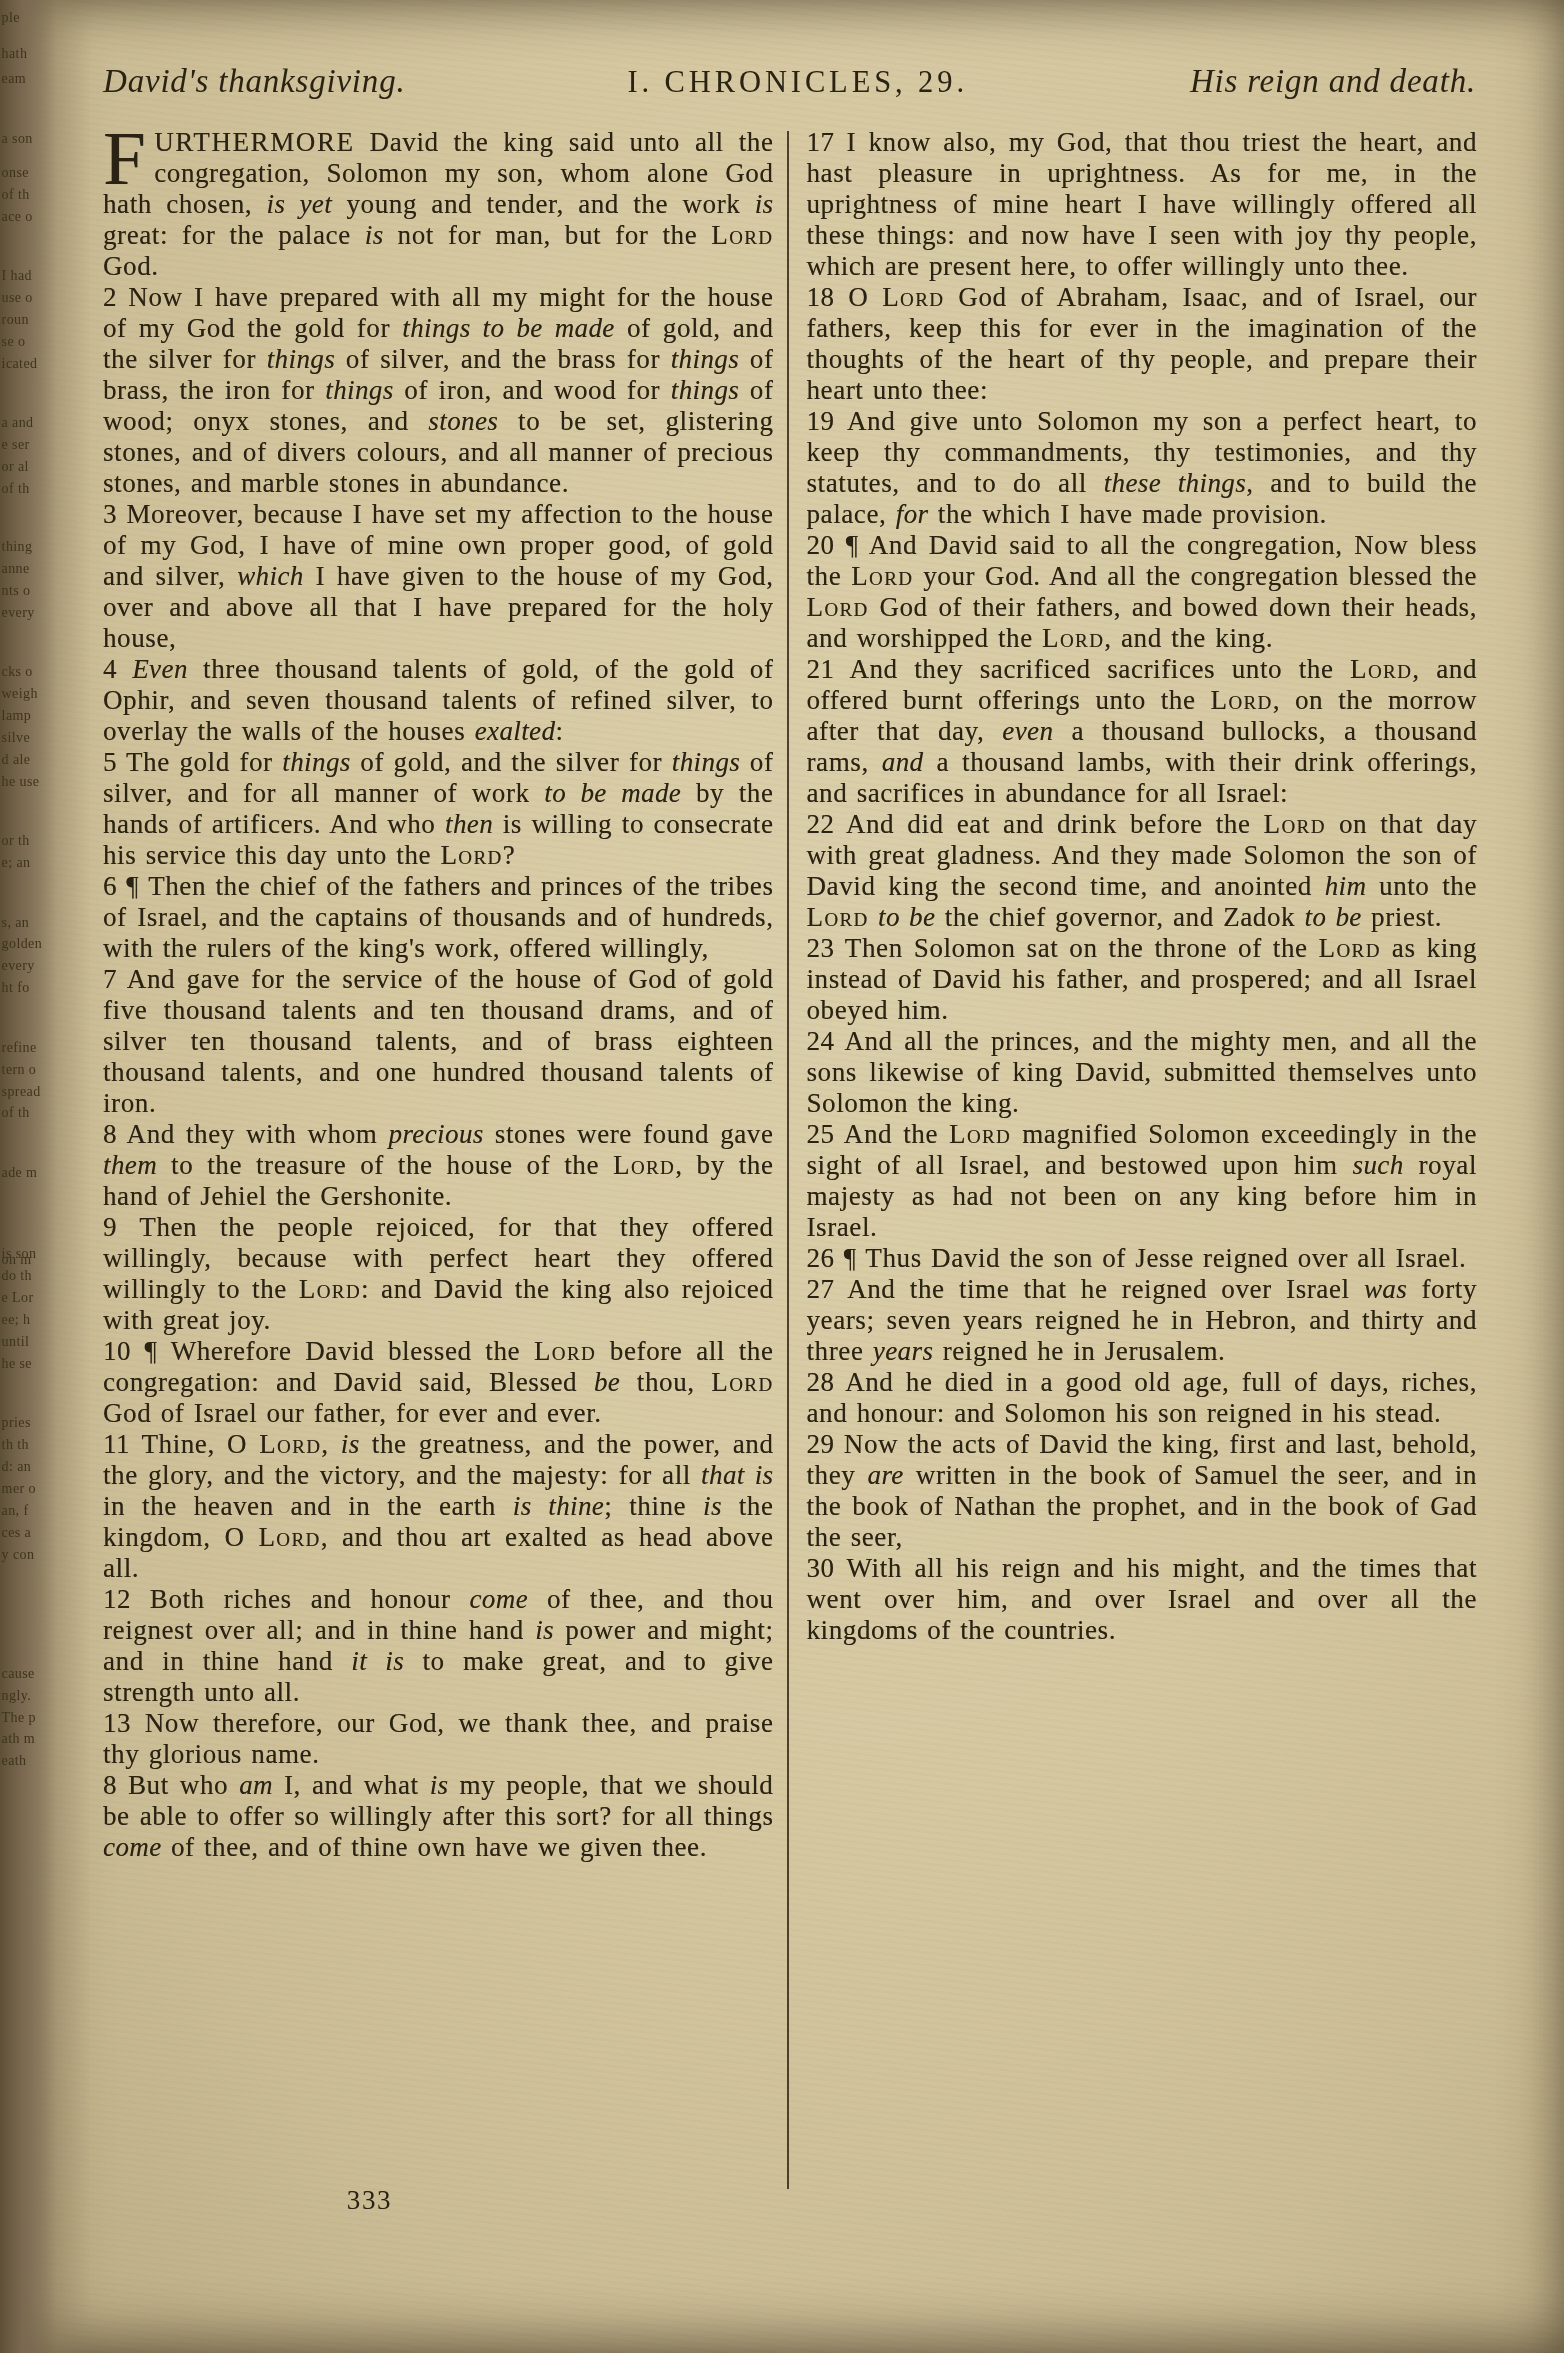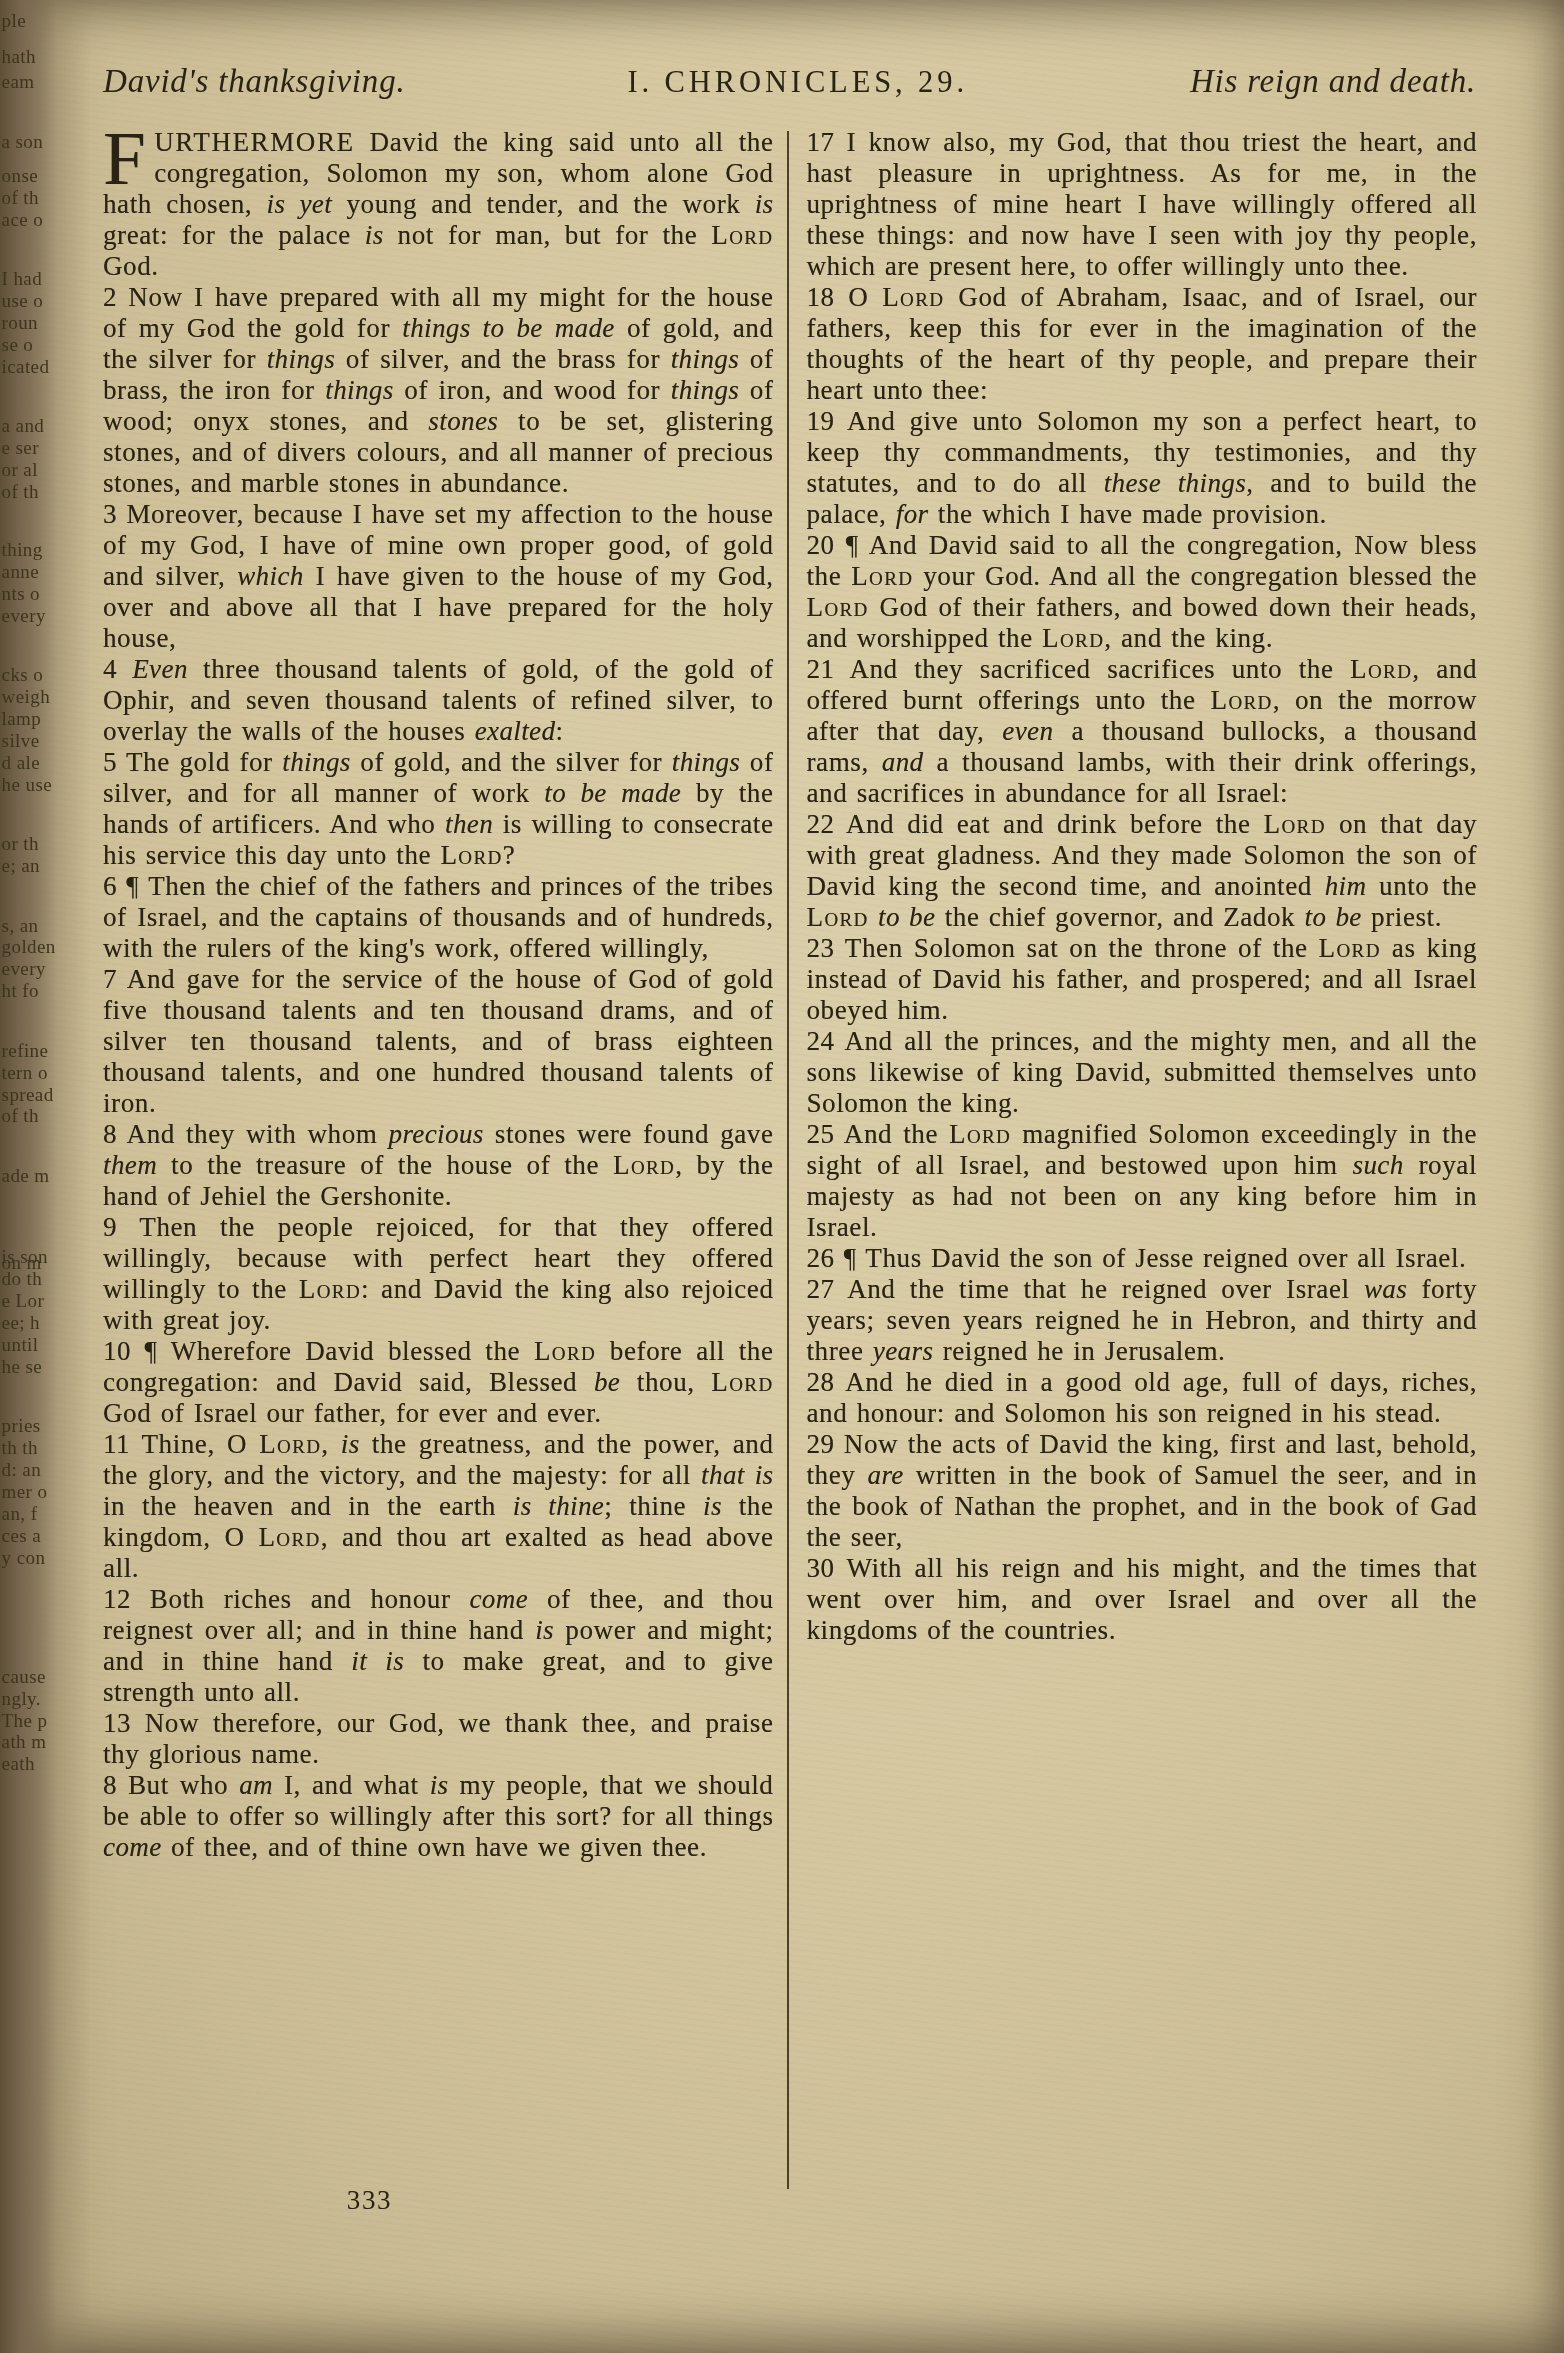--- a/index.html
+++ b/index.html
@@ -24,21 +24,21 @@
       inset 0 27px 47px -19.6px rgba(58,46,28,.35),
       inset 0 -35px 55px -19.6px rgba(58,46,28,.42);
   }
   .gutter {
     position: absolute; left: 0; top: 0; bottom: 0; width: 92px;
     background: linear-gradient(90deg, #5e5037 0%, #7a6950 24%, rgba(150,133,101,.35) 62%, rgba(150,133,101,0) 100%);
     z-index: 2;
   }
   .fragment {
     position: absolute; left: 1.6px;
-    font-size: 19px; line-height: 1;
+    font-size: 14px; line-height: 1;
     color: #3e341d;
     white-space: nowrap;
     letter-spacing: 0.4px;
   }
   .header {
     position: absolute; top: 63px; left: 103px; right: 89px;
     display: flex; justify-content: space-between; align-items: baseline;
     z-index: 3;
   }
   .running-head { font-style: italic; font-size: 33px; letter-spacing: 0.8px; }

